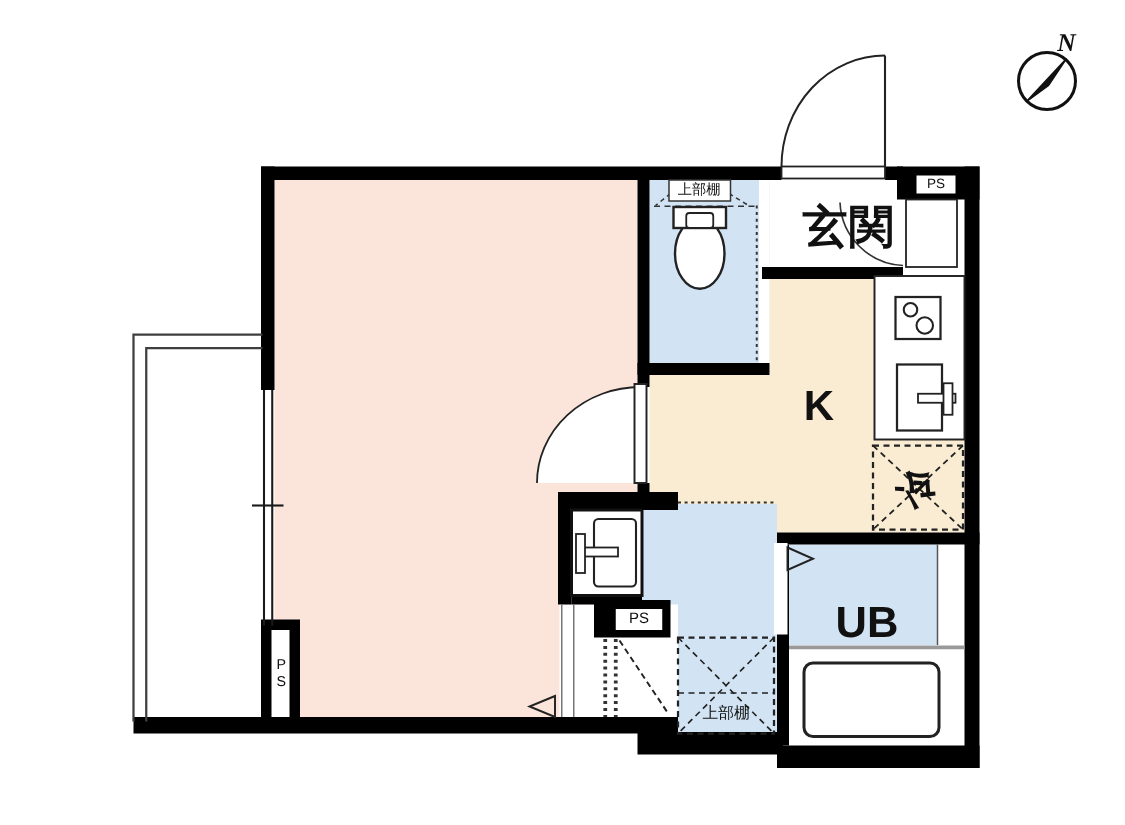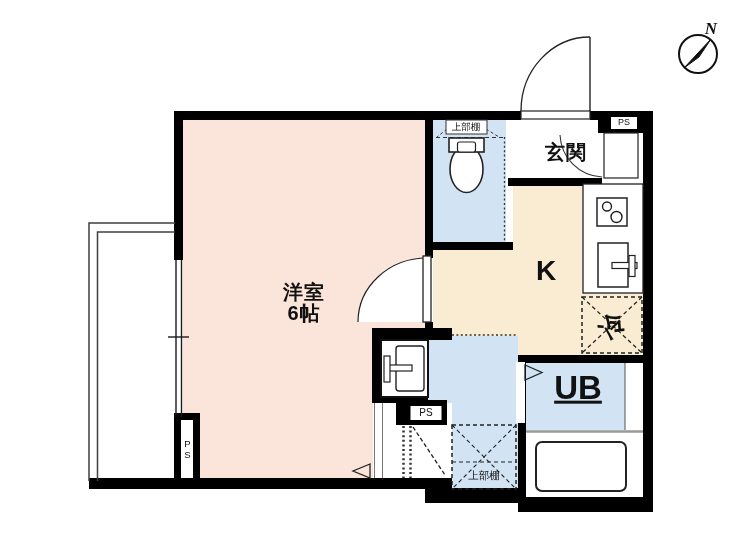--- a/index.html
+++ b/index.html
@@ -3,21 +3,21 @@
 <meta charset="utf-8">
 <style>
   html,body{margin:0;padding:0;background:#fff;}
   #stage{
     position:relative;width:750px;height:550px;background:#ffffff;
     font-family:"Liberation Sans","DejaVu Sans",sans-serif;overflow:hidden;
   }
   #plan-svg{position:absolute;left:0;top:0;}
   .lbl{position:absolute;transform:translate(-50%,-50%);color:#111;
        font-weight:700;white-space:nowrap;text-align:center;line-height:1.05;}
-  .lbl-room{font-size:20px;letter-spacing:1px;}
+  .lbl-room{font-size:30px;letter-spacing:1px;}
   .lbl-small{font-size:9.5px;font-weight:400;}
   .lbl-box{background:#ffffff;display:flex;align-items:center;justify-content:center;}
   .lbl-rot{transform:translate(-50%,-50%) rotate(-45deg);}
   .lbl-vert{writing-mode:vertical-rl;text-orientation:upright;letter-spacing:0px;}
   .lbl-n{font-style:italic;font-size:17px;font-weight:600;font-family:"Liberation Serif","DejaVu Serif",serif;}
 </style>
 </head>
 <body>
 
 <div id="stage">
@@ -144,30 +144,26 @@
     <path d="M525,365 L542,372.5 L525,380 Z" fill="none" stroke="#222" stroke-width="1.3"></path>
     <rect x="536" y="442" width="90" height="49" rx="6" fill="#ffffff" stroke="#222" stroke-width="2"></rect>
   </g>
 
   <g>
     <circle cx="698" cy="54" r="19" fill="#ffffff" stroke="#111" stroke-width="2"></circle>
     <path d="M711,39 L684,68 L699,57 Z" fill="#111" stroke="#111" stroke-width="1"></path>
   </g>
 </svg>
 
-  <div class="lbl lbl-room" style="left:304px;top:303px;">
-    <span style="display:block">洋室</span>
-    <span style="display:block">6帖</span>
-  </div>
 
   <div class="lbl lbl-room" style="left:566px;top:152px;">玄関</div>
 
   <div class="lbl" style="left:546px;top:271px;font-size:28px;">K</div>
 
-  <div class="lbl" style="left:578px;top:388px;font-size:33px;text-decoration:underline;">UB</div>
+  <div class="lbl" style="left:578px;top:416px;font-size:29px;">UB</div>
 
   <div class="lbl lbl-rot" style="left:612px;top:325px;font-size:25px;">冷</div>
 
   <div class="lbl lbl-small" style="left:466px;top:127px;">上部棚</div>
 
   <div class="lbl lbl-small" style="left:484px;top:476px;font-size:10.5px;">上部棚</div>
 
   <div class="lbl lbl-small lbl-box" style="left:624px;top:123px;width:26px;height:12px;font-size:9px;">PS</div>
 
   <div class="lbl lbl-small lbl-box" style="left:426px;top:413px;width:31px;height:14px;font-size:10px;">PS</div>

